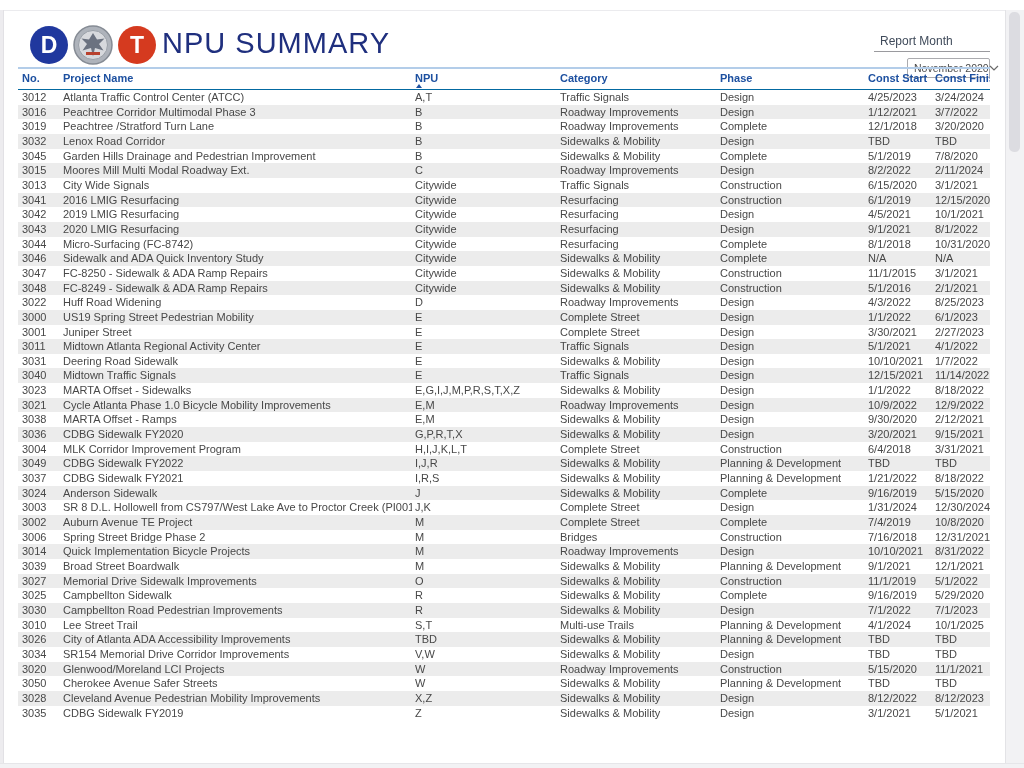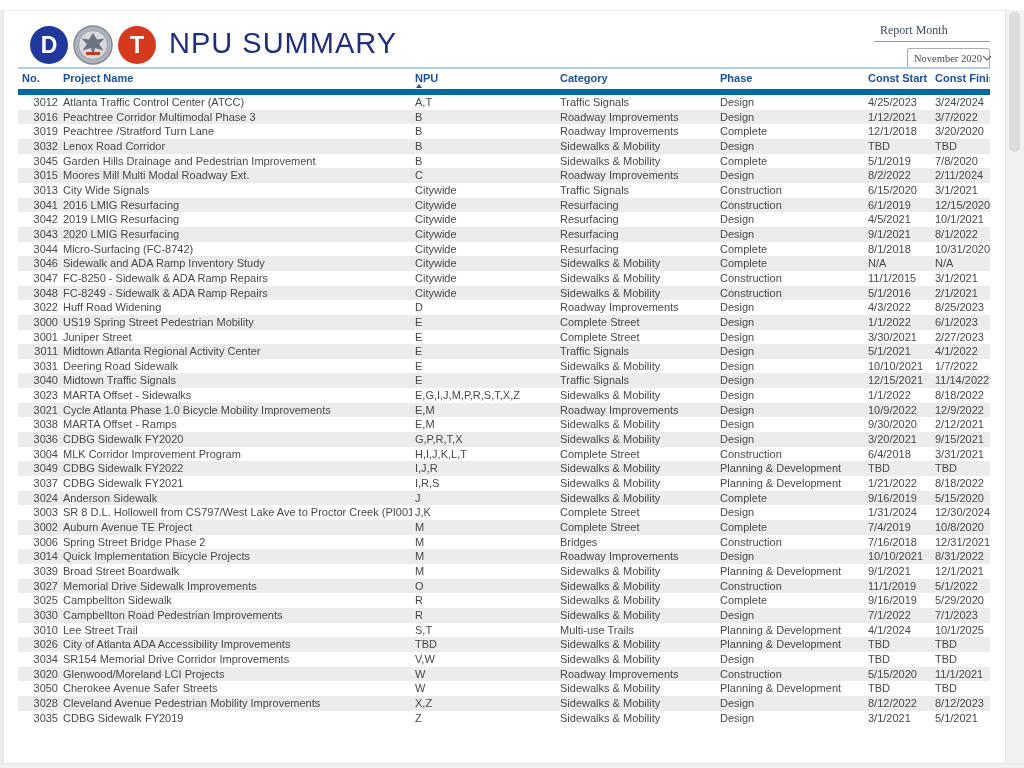--- a/index.html
+++ b/index.html
@@ -6,39 +6,39 @@
   body{width:1024px;height:768px;background:#fff;font-family:"Liberation Sans",sans-serif;position:relative;overflow:hidden;}
   .page{position:absolute;inset:0;background:#ffffff;}
   .canvas-topline{position:absolute;left:3px;right:18px;top:10px;height:1px;background:#ebebee;}
   .canvas-leftline{position:absolute;left:0;top:10px;bottom:4px;width:3px;background:#edecef;border-right:1px solid #e2e1e5;}
 
   
   .logo{position:absolute;left:30px;top:25px;display:flex;align-items:center;gap:5px;}
   .badge{width:38px;height:38px;border-radius:50%;color:#fff;font-weight:bold;font-size:23px;display:flex;align-items:center;justify-content:center;}
   .badge.d{background:#20389e;}
   .badge.t{background:#d53a1f;}
-  .page-title{position:absolute;left:169px;top:27px;margin:0;font-size:29px;font-weight:400;letter-spacing:1px;color:#1f2f7e;white-space:nowrap;}
+  .page-title{position:absolute;left:162px;top:27px;margin:0;font-size:29px;font-weight:400;letter-spacing:1px;color:#1f2f7e;white-space:nowrap;}
 
   
-  .slicer{position:absolute;left:874px;top:23px;width:116px;font-family:Liberation Serif, serif;}
+  .slicer{position:absolute;left:874px;top:34px;width:116px;}
   .slicer-label{font-size:12px;color:#3f4a5a;padding:0 0 3px 6px;border-bottom:1px solid #9a9a9e;}
   .combo{margin-top:6px;height:18px;border:1px solid #ababaf;border-radius:2px;background:#fff;display:flex;align-items:center;justify-content:space-between;padding:0 6px;cursor:pointer;margin-left:33px;}
   .combo-value{font-size:10.5px;color:#4a4a4a;white-space:nowrap;}
 
   
   .title-rule{position:absolute;left:18px;width:972px;top:67px;height:2px;background:#b3cde9;}
 
   
   .grid-wrap{position:absolute;left:18px;top:69px;width:972px;}
   table{border-collapse:collapse;table-layout:fixed;width:972px;}
-  thead th{text-align:left;font-size:11px;font-weight:bold;color:#1d50a0;padding:3px 2px 5px 3px;border-bottom:6px solid #0369a1;position:relative;white-space:nowrap;overflow:hidden;}
+  thead th{text-align:left;font-size:11px;font-weight:bold;color:#1d50a0;padding:3px 2px 5px 3px;border-bottom:1px solid #0369a1;position:relative;white-space:nowrap;overflow:hidden;}
   thead th:first-child{padding-left:4px;}
   .sort-asc{position:absolute;left:4px;bottom:1px;width:0;height:0;border-left:3px solid transparent;border-right:3px solid transparent;border-bottom:4px solid #1d50a0;}
   tbody td{font-size:11px;color:#484848;height:14.65px;line-height:14.65px;padding:0 2px 0 3px;white-space:nowrap;overflow:hidden;}
-  tbody td:first-child{padding-left:4px;text-align:right;}
+  tbody td:first-child{padding-left:4px;}
   tbody tr:nth-child(even){background:#ececec;}
 
   
   .vscroll{position:absolute;right:0;top:10px;bottom:4px;width:18px;background:#f2f2f4;border-left:1px solid #e3e3e6;}
   .vscroll-thumb{position:absolute;left:3px;top:2px;width:11px;height:140px;background:#dcdce1;border-radius:5px;}
   .hscroll{position:absolute;left:0;right:0;bottom:0;height:4px;background:#f2f2f4;border-top:1px solid #e6e6e9;}
 </style>
 </head>
 <body>
 
@@ -192,21 +192,21 @@
             <td>3044</td>
             <td>Micro-Surfacing (FC-8742)</td>
             <td>Citywide</td>
             <td>Resurfacing</td>
             <td>Complete</td>
             <td>8/1/2018</td>
             <td>10/31/2020</td>
           </tr>
           <tr>
             <td>3046</td>
-            <td>Sidewalk and ADA Ramp Inventory Study</td>
+            <td>Sidewalk and ADA Quick Inventory Study</td>
             <td>Citywide</td>
             <td>Sidewalks &amp; Mobility</td>
             <td>Complete</td>
             <td>N/A</td>
             <td>N/A</td>
           </tr>
           <tr>
             <td>3047</td>
             <td>FC-8250 - Sidewalk &amp; ADA Ramp Repairs</td>
             <td>Citywide</td>

